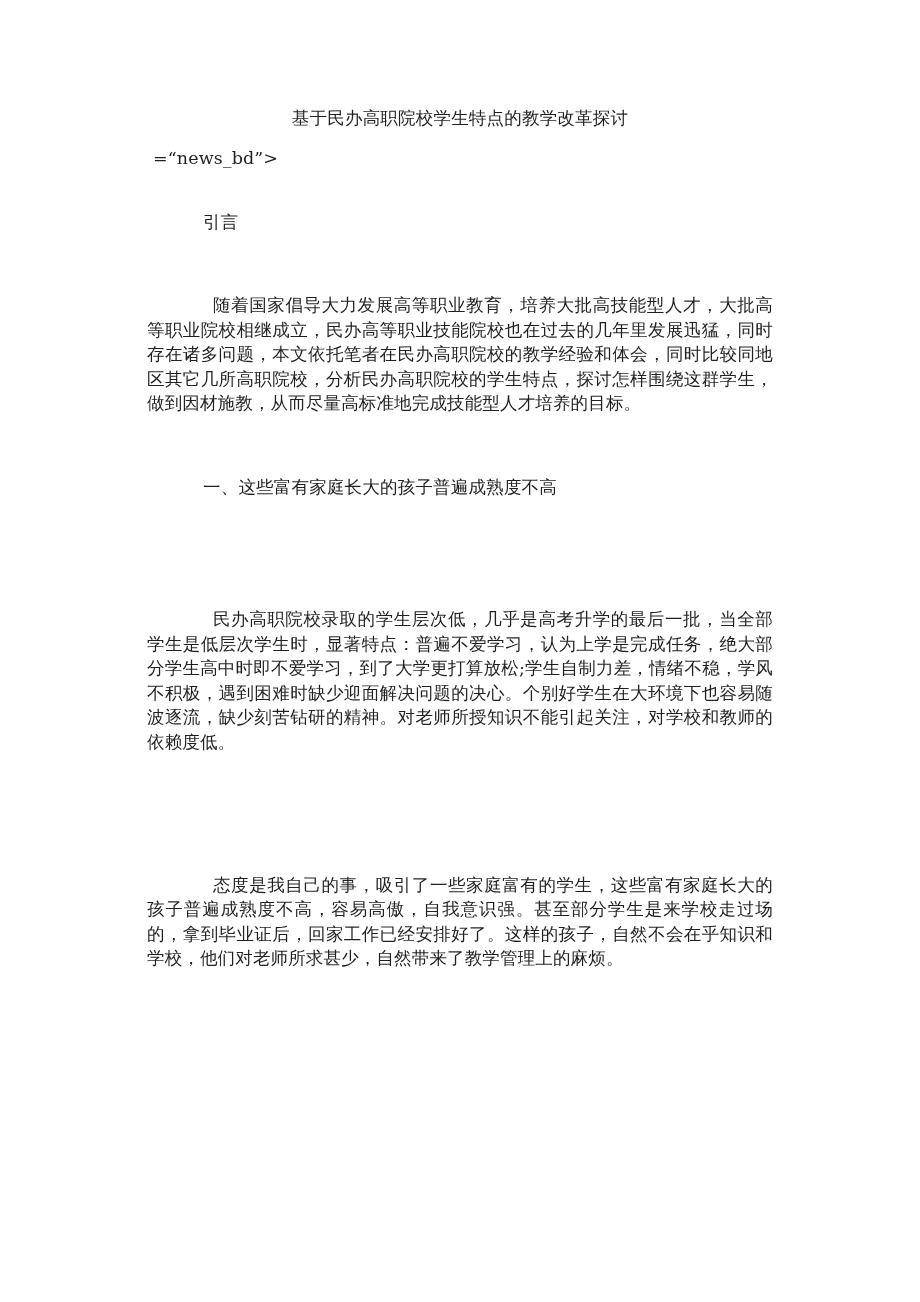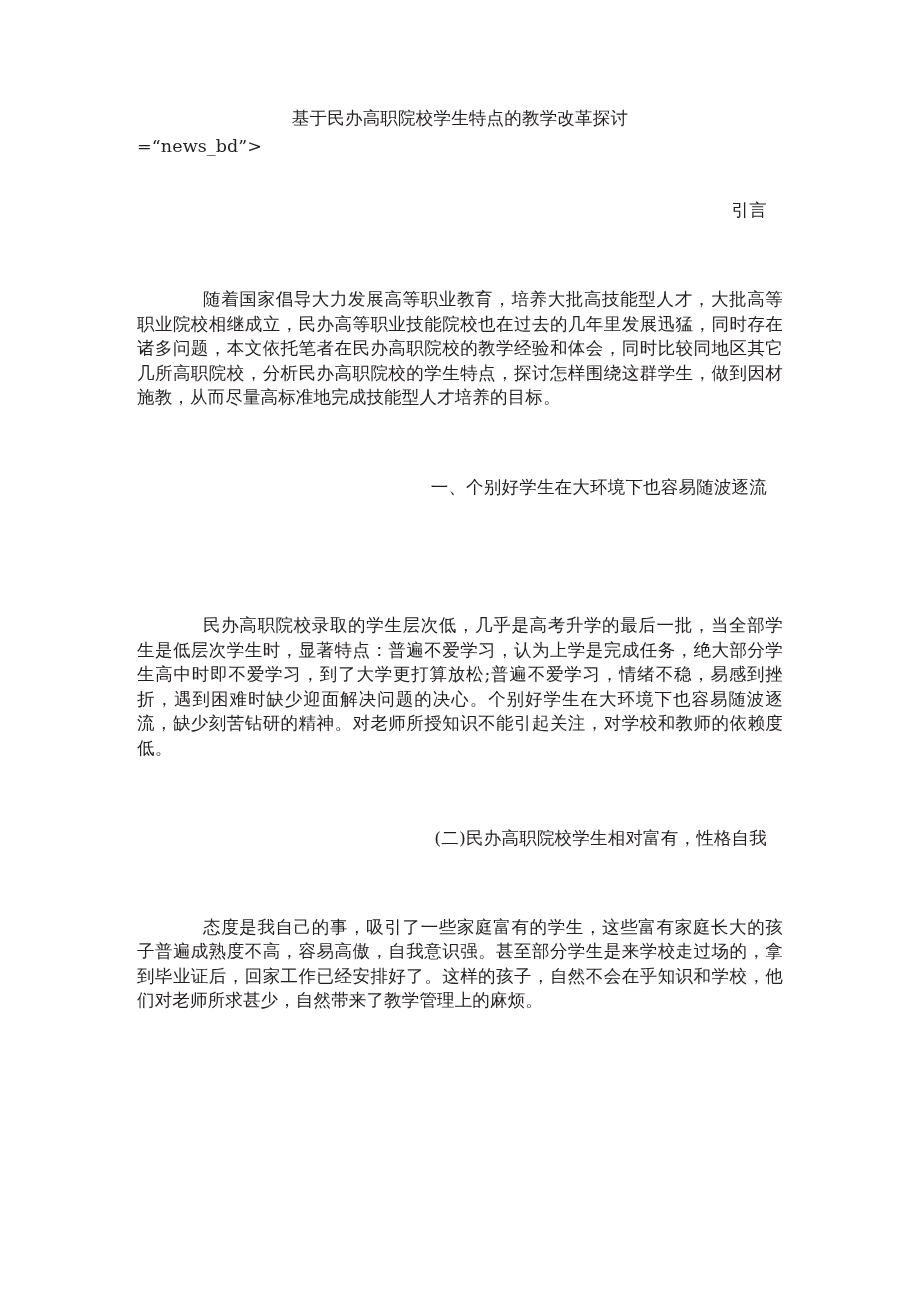--- a/index.html
+++ b/index.html
@@ -37,41 +37,41 @@
     text-align: center;
     font-size: 17.5px;
     line-height: 24px;
     margin: 0 0 4px 0;
     letter-spacing: 0.2px;
   }
 
   .raw-markup {
     font-size: 17.5px;
     line-height: 24px;
-    margin: 0;
+    margin: 16px;
     text-align: left;
     letter-spacing: 0.1px;
   }
 
   .spacer-lg { height: 25px; }
   .spacer-md { height: 24px; }
 
   .heading {
     font-size: 17.5px;
     line-height: 24px;
-    margin: 16px;
+    margin: 0;
     text-indent: 66px;
-    text-align: right;
+    text-align: left;
     letter-spacing: 0.2px;
   }
 
   .para {
     font-size: 17.5px;
     line-height: 24.6px;
-    margin: 0;
+    margin: 10px;
     text-indent: 66px;
     text-align: justify;
     text-justify: inter-ideograph;
     letter-spacing: 0.15px;
     word-break: break-all;
   }
 
   .blank-line { height: 24px; }
 </style>
 </head>
@@ -89,35 +89,34 @@
     <div class="heading">引言</div>
 
     <div class="spacer-lg"></div>
     <div class="blank-line"></div>
 
     <div class="para">随着国家倡导大力发展高等职业教育，培养大批高技能型人才，大批高等职业院校相继成立，民办高等职业技能院校也在过去的几年里发展迅猛，同时存在诸多问题，本文依托笔者在民办高职院校的教学经验和体会，同时比较同地区其它几所高职院校，分析民办高职院校的学生特点，探讨怎样围绕这群学生，做到因材施教，从而尽量高标准地完成技能型人才培养的目标。</div>
 
     <div class="spacer-lg"></div>
     <div class="blank-line"></div>
 
-    <div class="heading">一、个别好学生在大环境下也容易随波逐流</div>
+    <div class="heading">一、这些富有家庭长大的孩子普遍成熟度不高</div>
 
     <div class="spacer-lg"></div>
     <div class="blank-line"></div>
 
 
     <div class="spacer-lg"></div>
     <div class="blank-line"></div>
 
-    <div class="para">民办高职院校录取的学生层次低，几乎是高考升学的最后一批，当全部学生是低层次学生时，显著特点：普遍不爱学习，认为上学是完成任务，绝大部分学生高中时即不爱学习，到了大学更打算放松;普遍不爱学习，情绪不稳，易感到挫折，遇到困难时缺少迎面解决问题的决心。个别好学生在大环境下也容易随波逐流，缺少刻苦钻研的精神。对老师所授知识不能引起关注，对学校和教师的依赖度低。</div>
+    <div class="para">民办高职院校录取的学生层次低，几乎是高考升学的最后一批，当全部学生是低层次学生时，显著特点：普遍不爱学习，认为上学是完成任务，绝大部分学生高中时即不爱学习，到了大学更打算放松;学生自制力差，情绪不稳，学风不积极，遇到困难时缺少迎面解决问题的决心。个别好学生在大环境下也容易随波逐流，缺少刻苦钻研的精神。对老师所授知识不能引起关注，对学校和教师的依赖度低。</div>
 
     <div class="spacer-lg"></div>
     <div class="blank-line"></div>
 
-    <div class="heading">(二)民办高职院校学生相对富有，性格自我</div>
 
     <div class="spacer-lg"></div>
     <div class="blank-line"></div>
 
     <div class="para">态度是我自己的事，吸引了一些家庭富有的学生，这些富有家庭长大的孩子普遍成熟度不高，容易高傲，自我意识强。甚至部分学生是来学校走过场的，拿到毕业证后，回家工作已经安排好了。这样的孩子，自然不会在乎知识和学校，他们对老师所求甚少，自然带来了教学管理上的麻烦。</div>
 
     <div class="spacer-lg"></div>
     <div class="blank-line"></div>
 
 

